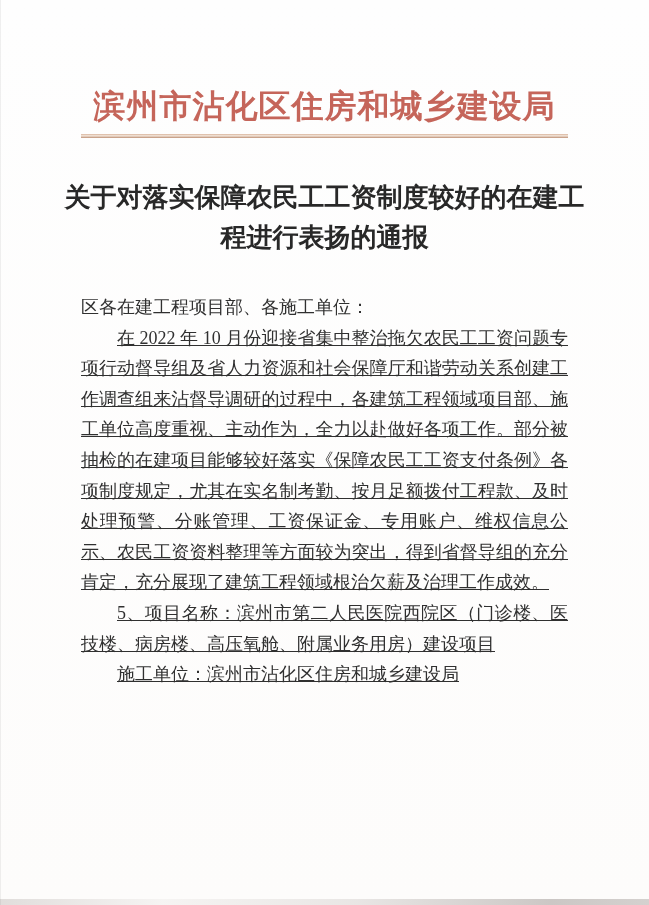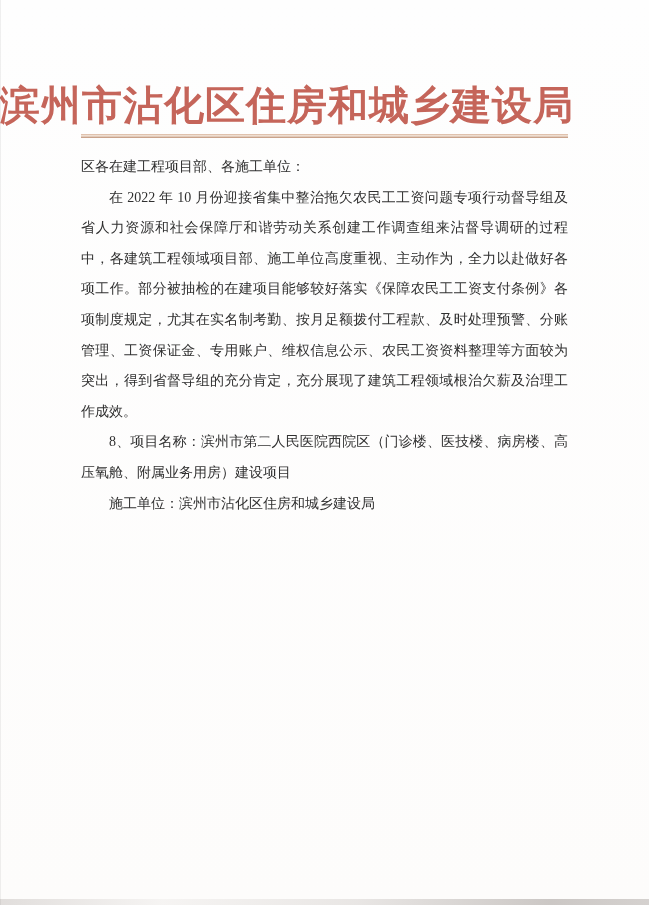--- a/index.html
+++ b/index.html
@@ -17,21 +17,22 @@
   }
   .page::before {
     content: "";
     position: absolute;
     left: 0; top: 0; bottom: 0;
     width: 1px;
     background: rgba(0,0,0,0.06);
   }
   .letterhead {
     margin: 88px auto 0;
-    font-size: 40px;
+    text-align: center;
+    font-size: 32px;
     line-height: 36px;
     font-weight: bold;
     color: #c5655a;
     letter-spacing: 1px;
     white-space: nowrap;
   }
   .divider {
     width: 487px;
     height: 4px;
     margin: 10px auto 0;
@@ -41,28 +42,28 @@
     width: 530px;
     margin: 40px auto 0;
     text-align: center;
     font-size: 26px;
     line-height: 40px;
     font-weight: bold;
     color: #282828;
   }
   .body-text {
     width: 487px;
-    margin: 14px auto 0;
-    font-size: 14px;
+    margin: 34px auto 0;
+    font-size: 18px;
     line-height: 30.6px;
     color: #303030;
     text-align: justify;
   }
   .body-text p { margin: 0; }
-  .para { text-indent: 2em; }
+  .para { text-indent: 2em; text-decoration: underline; }
   .page-shadow {
     position: absolute;
     left: 0; right: 0; bottom: 0;
     height: 6px;
     background: linear-gradient(to right,
       rgba(140,130,125,0.25) 0%,
       rgba(160,150,145,0.08) 25%,
       rgba(140,130,125,0.18) 55%,
       rgba(110,100,95,0.35) 85%,
       rgba(120,110,105,0.30) 100%);
@@ -70,23 +71,24 @@
 </style>
 </head>
 <body>
 
 <div class="page">
 
   <div class="letterhead">滨州市沾化区住房和城乡建设局</div>
 
   <div class="divider"></div>
 
+  <h1 class="title">关于对落实保障农民工工资制度较好的在建工程进行表扬的通报</h1>
 
   <div class="body-text">
     <p class="salutation">区各在建工程项目部、各施工单位：</p>
     <p class="para">在 2022 年 10 月份迎接省集中整治拖欠农民工工资问题专项行动督导组及省人力资源和社会保障厅和谐劳动关系创建工作调查组来沾督导调研的过程中，各建筑工程领域项目部、施工单位高度重视、主动作为，全力以赴做好各项工作。部分被抽检的在建项目能够较好落实《保障农民工工资支付条例》各项制度规定，尤其在实名制考勤、按月足额拨付工程款、及时处理预警、分账管理、工资保证金、专用账户、维权信息公示、农民工资资料整理等方面较为突出，得到省督导组的充分肯定，充分展现了建筑工程领域根治欠薪及治理工作成效。</p>
-    <p class="para">8、项目名称：滨州市第二人民医院西院区（门诊楼、医技楼、病房楼、高压氧舱、附属业务用房）建设项目</p>
+    <p class="para">5、项目名称：滨州市第二人民医院西院区（门诊楼、医技楼、病房楼、高压氧舱、附属业务用房）建设项目</p>
     <p class="para">施工单位：滨州市沾化区住房和城乡建设局</p>
   </div>
 
   <div class="page-shadow"></div>
 
 </div>
 
 </body></html>

